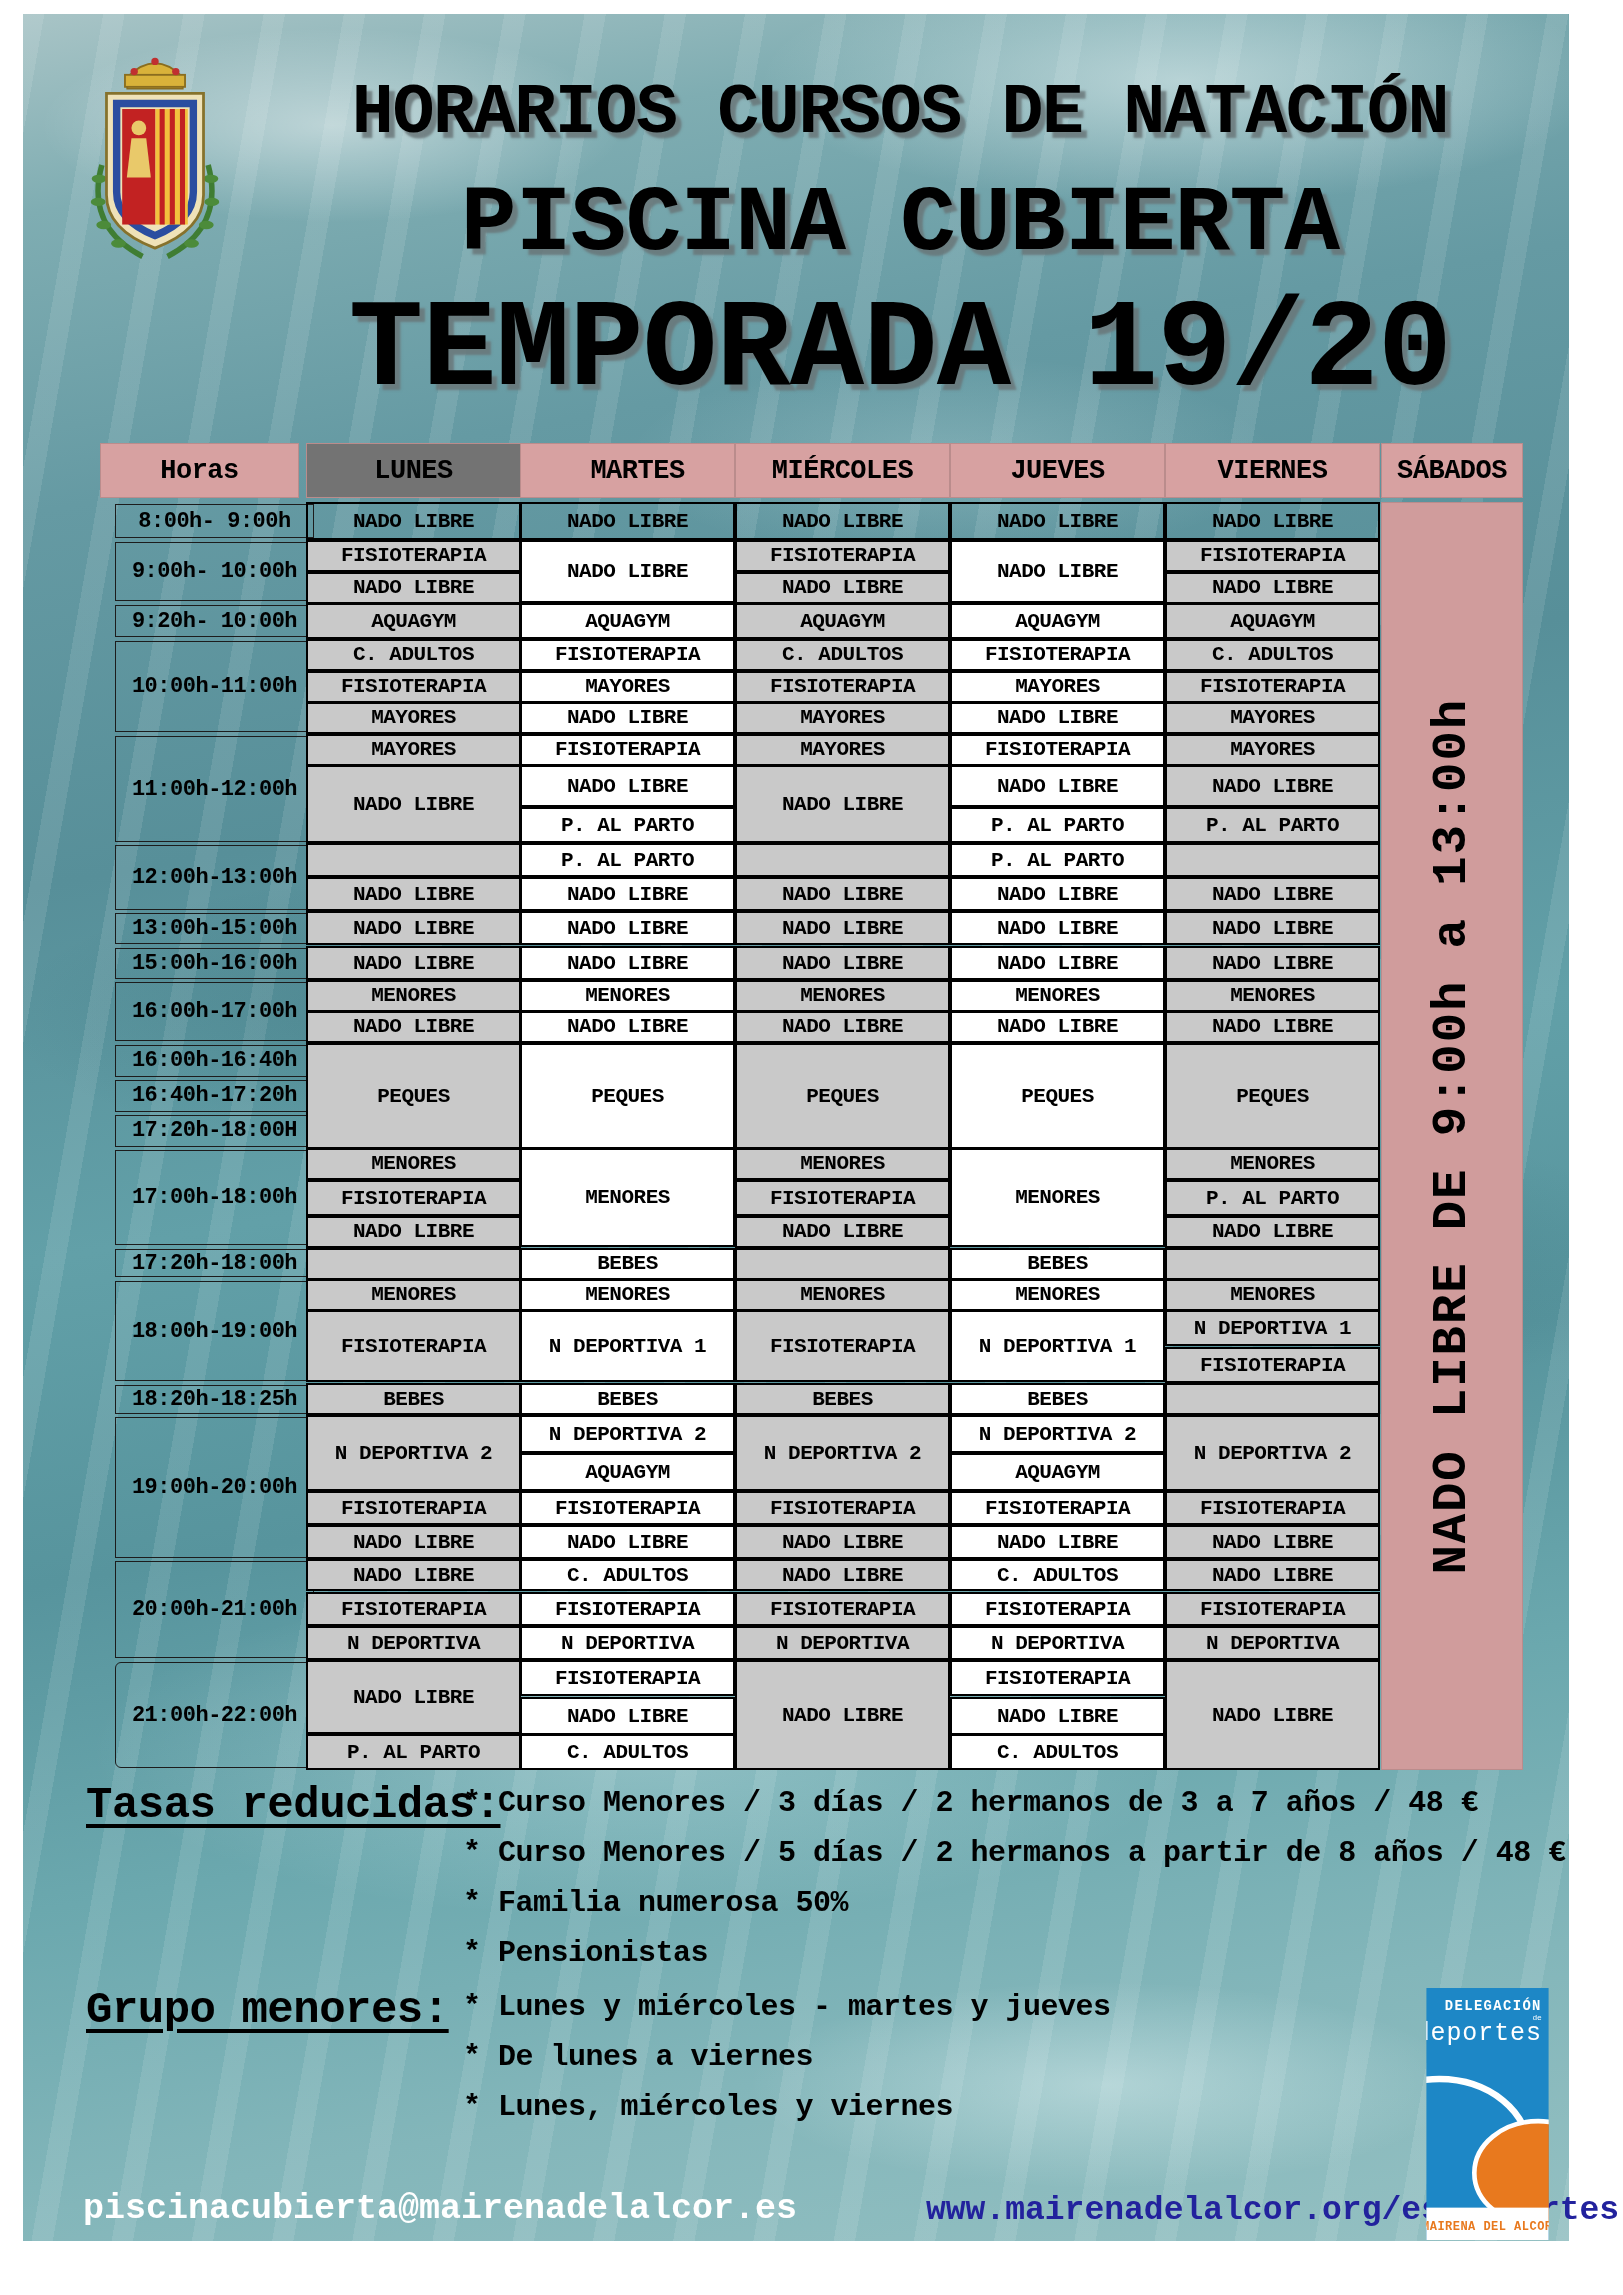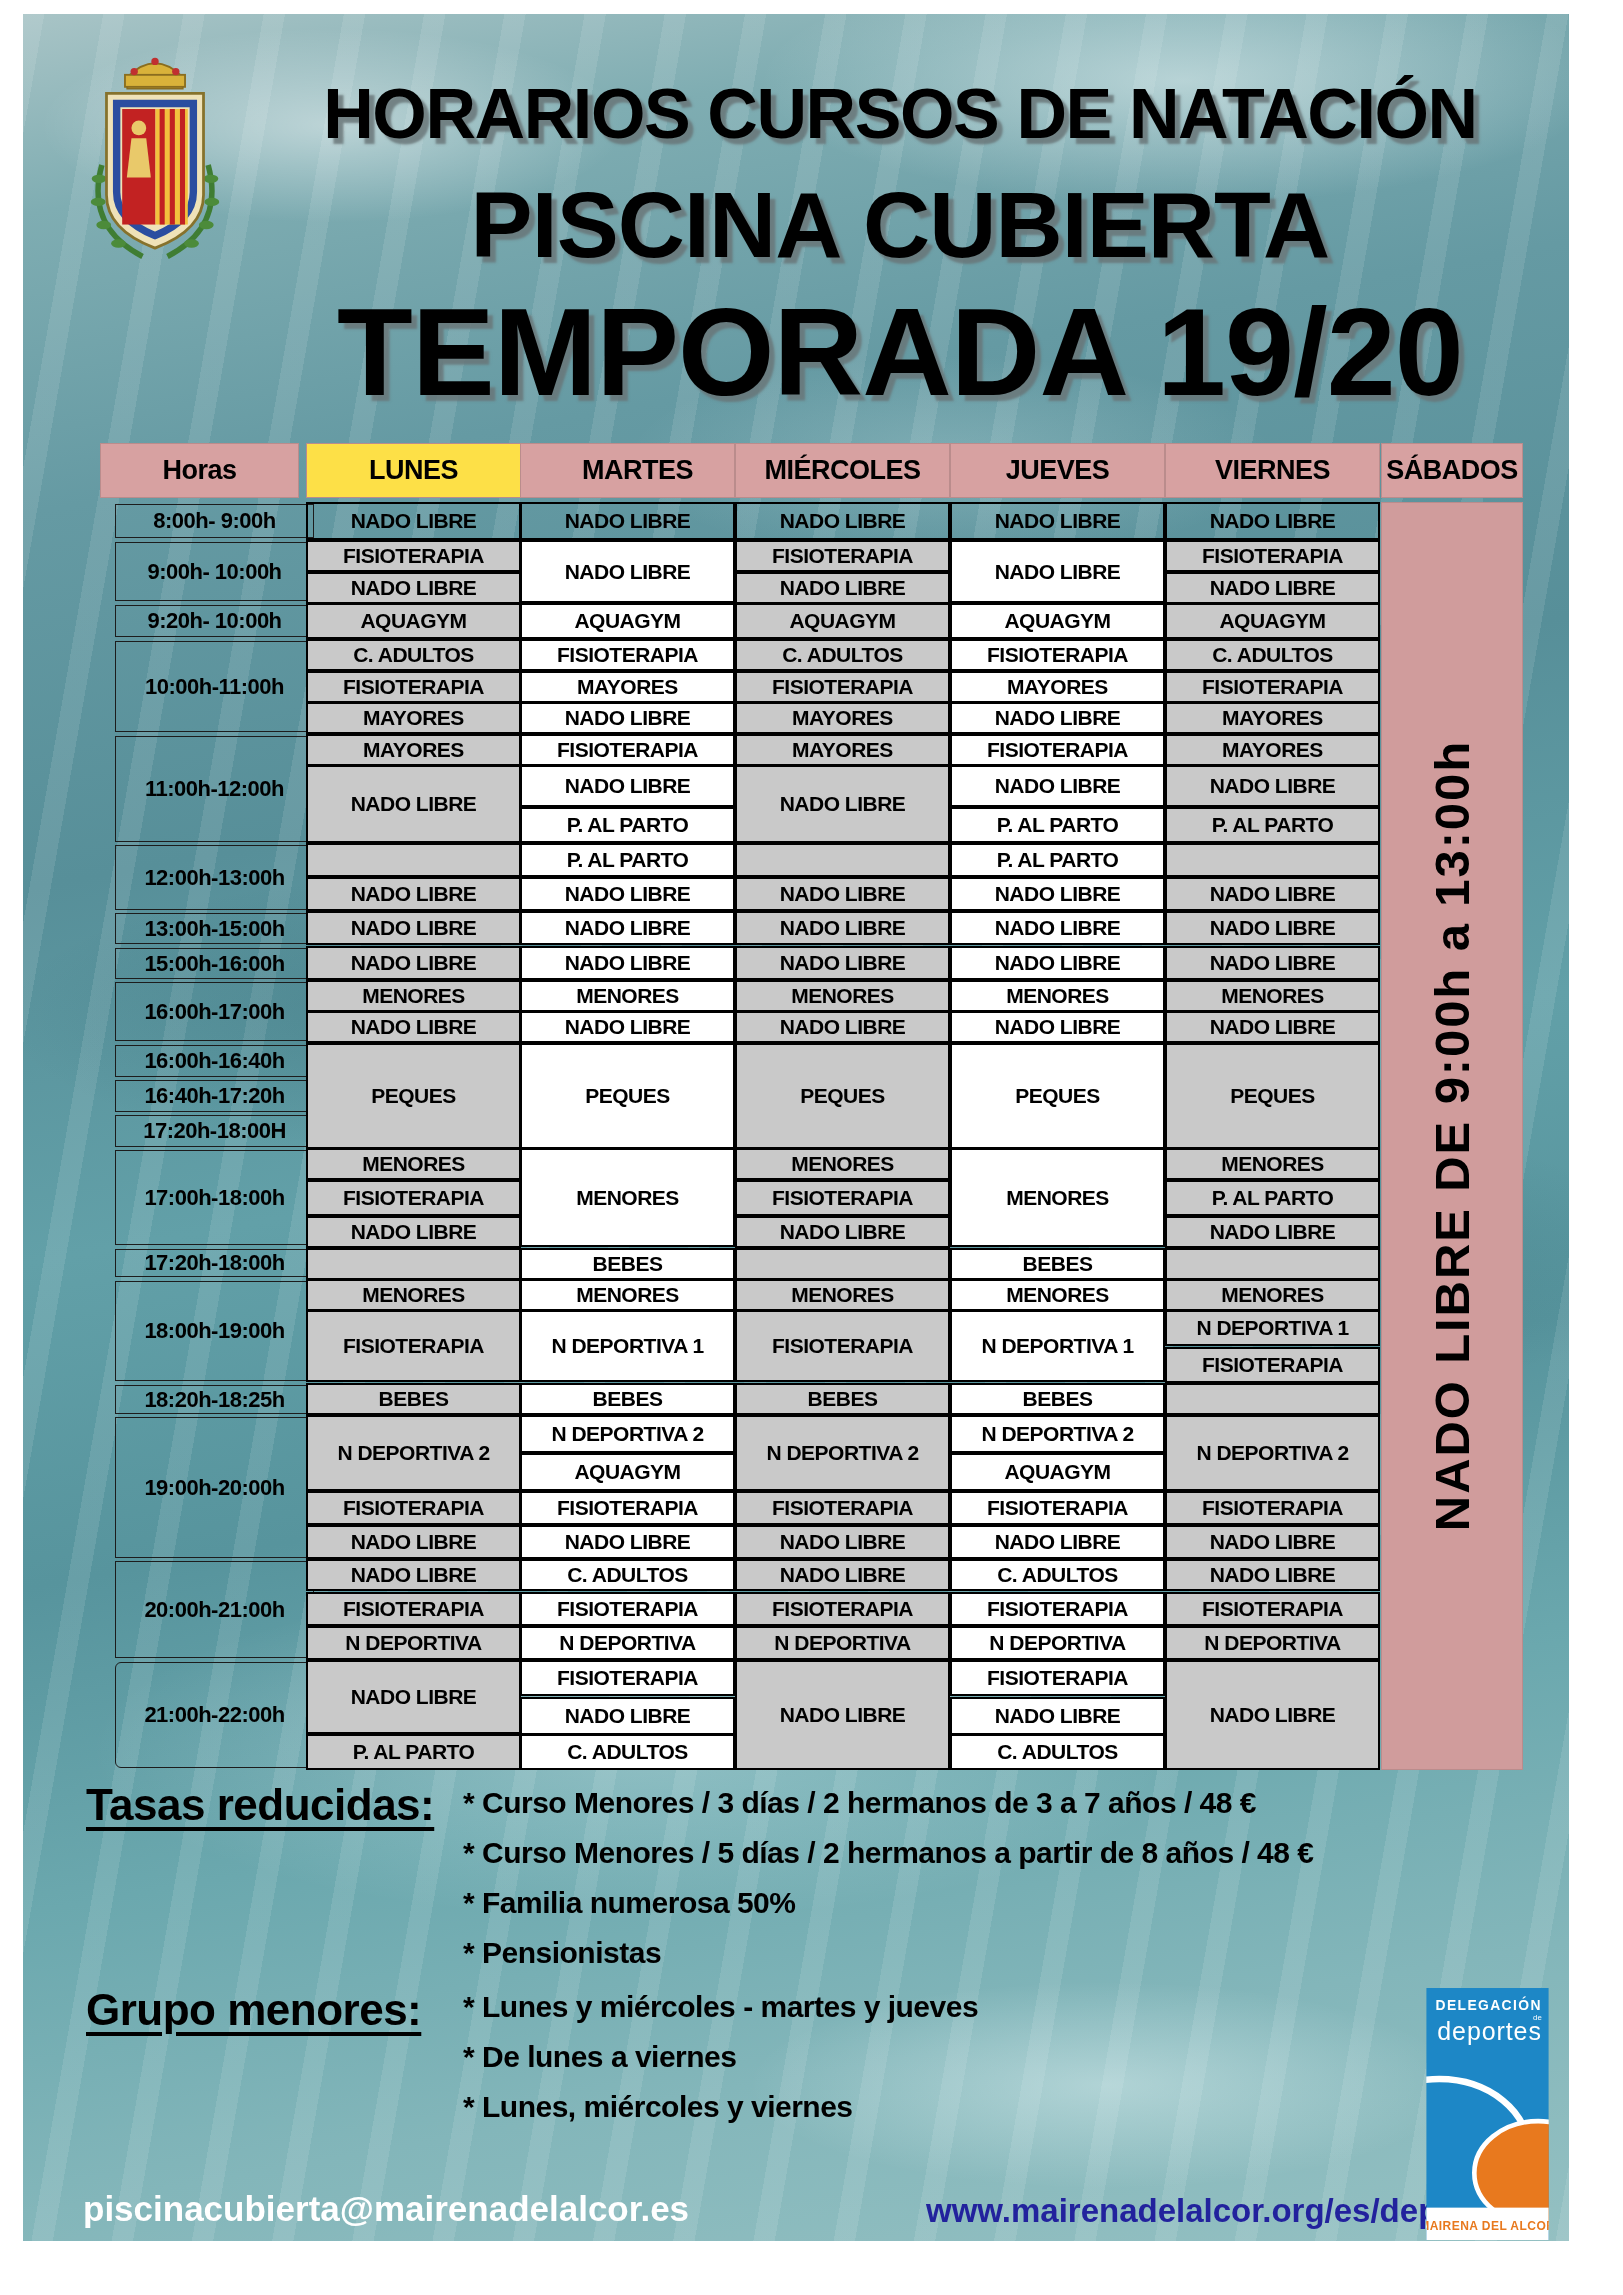--- a/index.html
+++ b/index.html
@@ -1,17 +1,17 @@
 <!DOCTYPE html>
 <html style="font-size:7.4px"><head>
 <meta charset="utf-8">
 <style>
   html,body{margin:0;padding:0;background:#fff;}
   .poster{position:relative;width:1623px;height:2295px;background:#fff;overflow:hidden;
-          font-family:Liberation Sans, sans-serif;color:#000;}
+          font-family:Liberation Mono, monospace;color:#000;}
   .water{position:absolute;left:23px;top:14px;width:1546px;height:2227px;
     background:
       radial-gradient(ellipse 417px 139px at 20% 5%, rgba(255,255,255,.45), rgba(255,255,255,0) 70%),
       radial-gradient(ellipse 602px 176px at 75% 3%, rgba(235,246,246,.55), rgba(255,255,255,0) 70%),
       radial-gradient(ellipse 463px 148px at 60% 20%, rgba(215,238,238,.25), rgba(255,255,255,0) 70%),
       radial-gradient(ellipse 694px 208px at 30% 45%, rgba(12,60,72,.20), rgba(0,0,0,0) 70%),
       radial-gradient(ellipse 555px 194px at 82% 56%, rgba(16,68,80,.16), rgba(0,0,0,0) 70%),
       radial-gradient(ellipse 787px 241px at 40% 78%, rgba(235,250,250,.30), rgba(255,255,255,0) 70%),
       radial-gradient(ellipse 509px 148px at 70% 93%, rgba(240,252,252,.40), rgba(255,255,255,0) 70%),
       repeating-linear-gradient(100deg, rgba(255,255,255,.10) 0 21px, rgba(255,255,255,0) 21px 79px),
@@ -78,21 +78,21 @@
     <circle cx="110" cy="170" r="16" fill="#e9c96a"></circle>
     <path d="M94,192 h32 l10,85 h-52 Z" fill="#e9c96a"></path>
   </svg>
 
   <div class="title t1">HORARIOS CURSOS DE NATACIÓN</div>
   <div class="title t2">PISCINA CUBIERTA</div>
   <div class="title t3">TEMPORADA 19/20</div>
 
   <div id="grid">
       <div class="hcell" style="left: 100px; top: 443px; width: 199px; height: 55px; background: rgb(215, 161, 161);">Horas</div>
-      <div class="hcell" style="left: 306px; top: 443px; width: 215px; height: 55px; background: #fde047;">LUNES</div>
+      <div class="hcell" style="left: 306px; top: 443px; width: 215px; height: 55px; background: #737373;">LUNES</div>
       <div class="hcell" style="left: 520px; top: 443px; width: 215px; height: 55px; background: rgb(215, 161, 161); padding-left: 20px;">MARTES</div>
       <div class="hcell" style="left: 735px; top: 443px; width: 215px; height: 55px; background: rgb(215, 161, 161); text-align: right;">MIÉRCOLES</div>
       <div class="hcell" style="left: 950px; top: 443px; width: 215px; height: 55px; background: rgb(215, 161, 161);">JUEVES</div>
       <div class="hcell" style="left: 1165px; top: 443px; width: 215px; height: 55px; background: rgb(215, 161, 161);">VIERNES</div>
       <div class="hcell" style="left: 1381px; top: 443px; width: 142px; height: 55px; background: rgb(215, 161, 161);">SÁBADOS</div>
       <div class="tcell" style="left: 100px; top: 504px; width: 199px; height: 34px;">8:00h- 9:00h</div>
       <div class="cell" style="left: 306px; top: 502px; width: 215px; height: 38px; background: transparent;">NADO LIBRE</div>
       <div class="cell" style="left: 520px; top: 502px; width: 215px; height: 38px; background: transparent;">NADO LIBRE</div>
       <div class="cell" style="left: 735px; top: 502px; width: 215px; height: 38px; background: transparent;">NADO LIBRE</div>
       <div class="cell" style="left: 950px; top: 502px; width: 215px; height: 38px; background: transparent;">NADO LIBRE</div>

